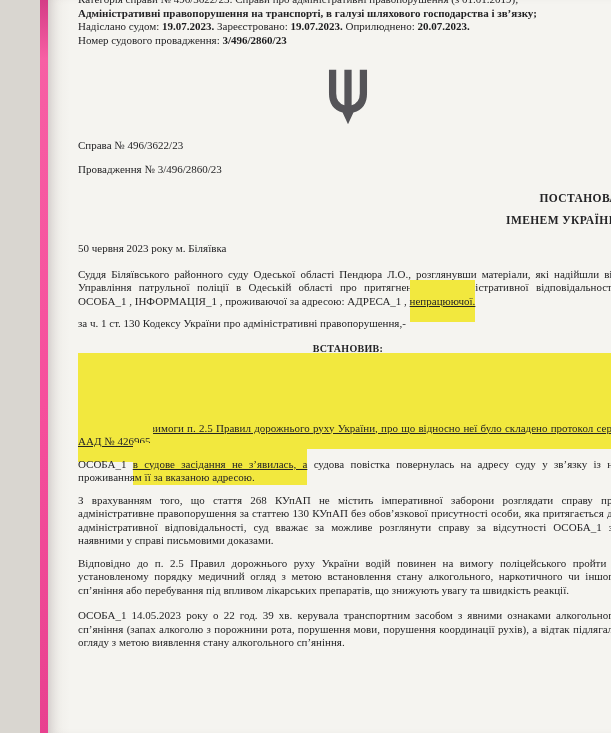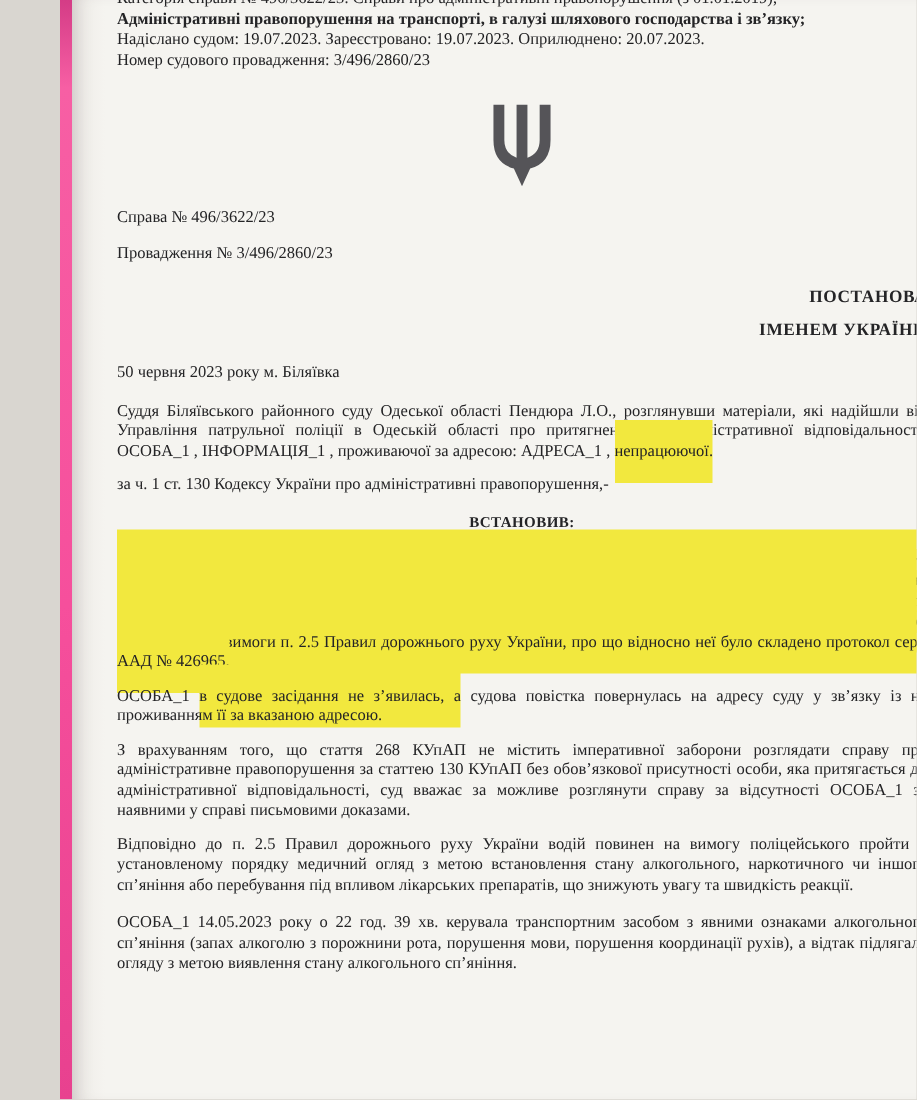--- a/index.html
+++ b/index.html
@@ -37,21 +37,21 @@
     box-sizing: border-box;
     box-shadow: inset 10px 0 12px -8px rgba(70, 45, 60, .22);
   }
   .line {
     font-size: 11px;
     line-height: 13.5px;
     margin: 0;
   }
   .bold { font-weight: bold; }
   .just { text-align: justify; }
-  b { font-weight: normal; color: #1c1c1e; }
+  b { font-weight: bold; color: #1c1c1e; }
   .registry { margin-top: -7px; }
   .emblem-row {
     margin-top: 21px;
     height: 58px;
     text-align: center;
   }
   .trident { opacity: .88; }
   .case-refs {
     margin-top: 13px;
     text-align: left;
@@ -83,20 +83,21 @@
     margin: 12px 0 0;
     text-align: center;
     font-weight: bold;
     font-size: 10px;
     letter-spacing: .3px;
   }
   mark {
     background: #f2e83e;
     color: inherit;
     padding: 15px 0;
+    text-decoration: underline;
   }
 </style>
 </head>
 <body>
 
 <div class="screen">
   <div class="scan-strip"></div>
 
   <div class="paper">
 

